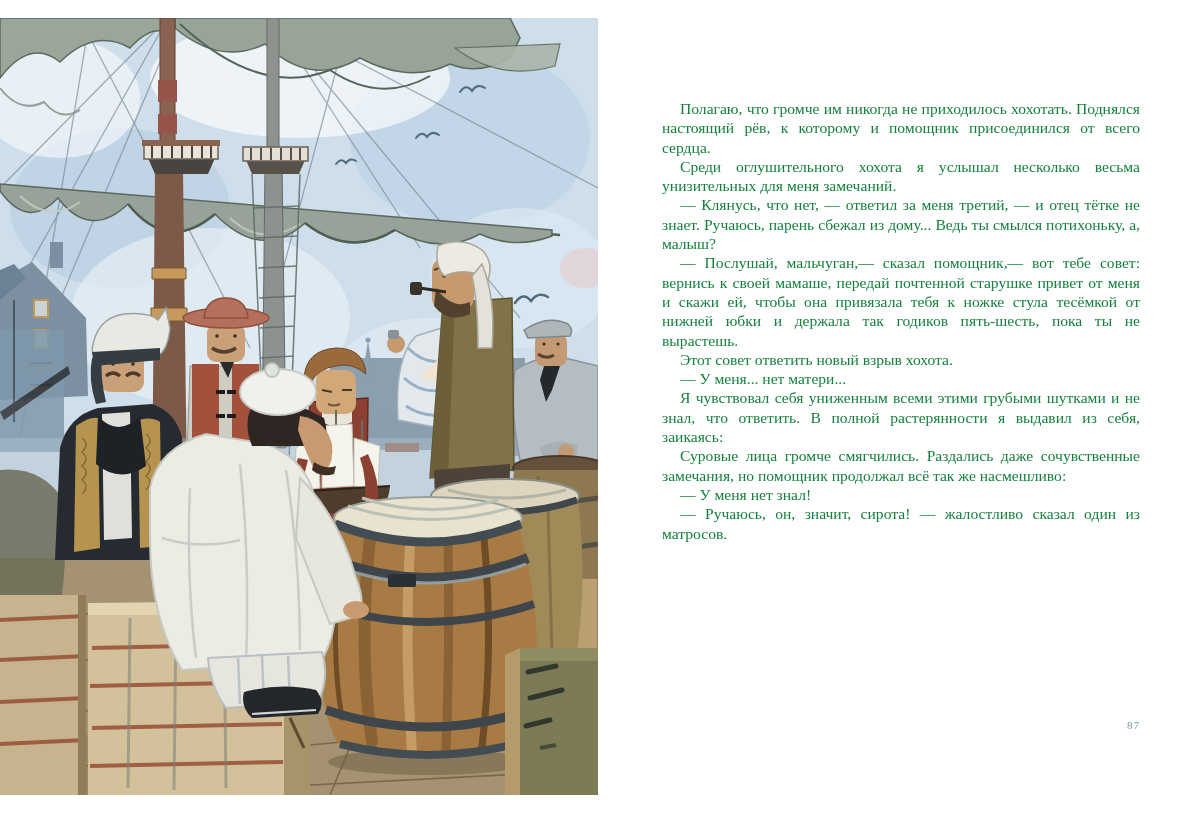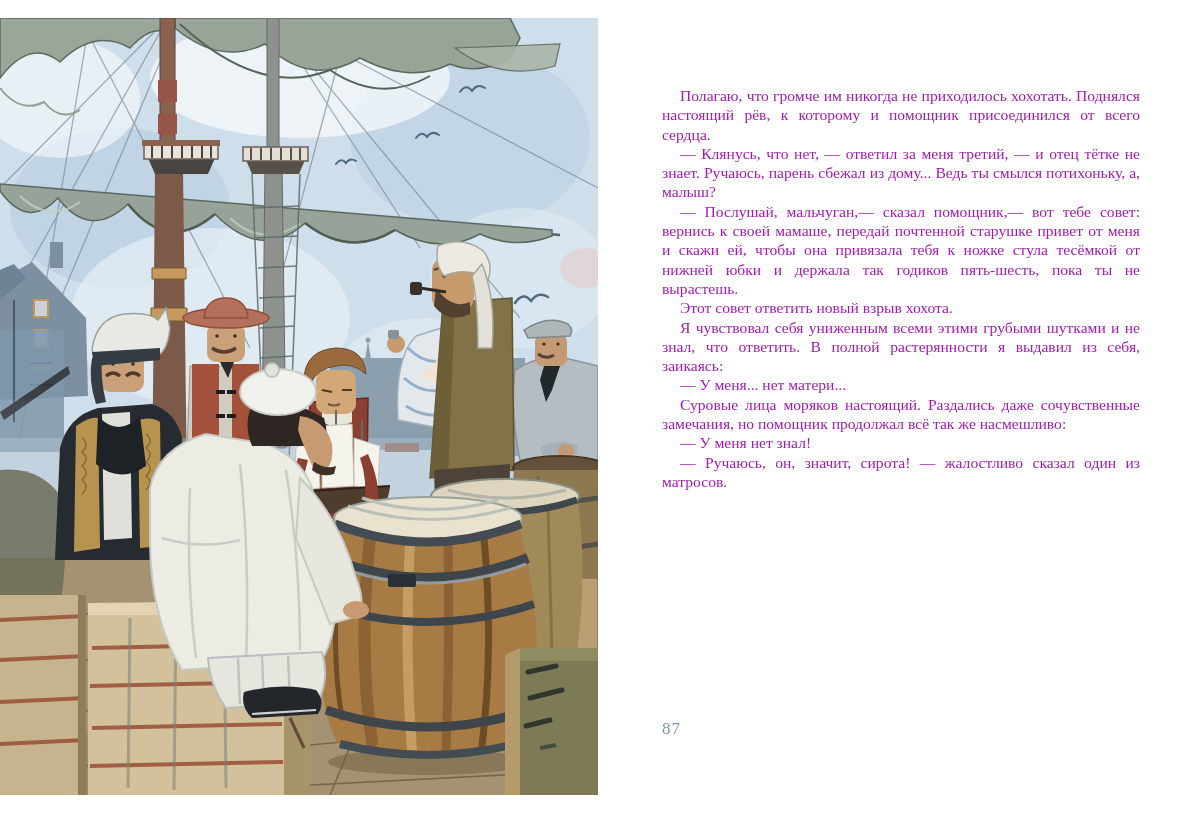--- a/index.html
+++ b/index.html
@@ -1,23 +1,23 @@
 <!DOCTYPE html>
 <html lang="ru"><head>
 <meta charset="utf-8">
 <style>
   html,body{margin:0;padding:0;background:#ffffff;}
   .spread{position:relative;width:1200px;height:822px;background:#ffffff;overflow:hidden;
           font-family:"Liberation Serif","DejaVu Serif",serif;}
   .illustration{position:absolute;left:0;top:18px;width:598px;height:777px;}
-  .text-block{position:absolute;left:662px;top:86px;width:478px;
-              font-size:15.6px;line-height:19.3px;color:#a21caf;text-align:justify;}
+  .text-block{position:absolute;left:662px;top:99px;width:478px;
+              font-size:15.6px;line-height:19.3px;color:#15803d;text-align:justify;}
   .text-block p{margin:0;text-indent:18px;}
-  .page-number{position:absolute;left:662px;top:719px;width:478px;text-align:left;
-               font-size:17px;letter-spacing:1px;}
+  .page-number{position:absolute;left:662px;top:719px;width:478px;text-align:right;
+               font-size:11px;letter-spacing:1px;}
   svg *{vector-effect:non-scaling-stroke;}
 </style>
 </head>
 <body>
 
 <div class="spread">
 
   <div class="page-left">
     <svg class="illustration" viewBox="0 0 598 777" width="598" height="777" role="img" aria-label="book illustration">
 
@@ -379,25 +379,26 @@
           <line x1="526" y1="708" x2="550" y2="702"></line>
         </g>
         <line x1="540" y1="730" x2="556" y2="727" stroke="#32372e" stroke-width="4" opacity="0.7"></line>
       </g>
     </svg>
   </div>
 
   <div class="page-right">
     <div class="text-block">
         <p>Полагаю, что громче им никогда не приходилось хохотать. Поднялся настоящий рёв, к которому и помощник присоединился от всего сердца.</p>
+        <p>Среди оглушительного хохота я услышал несколько весьма унизительных для меня замечаний.</p>
         <p>— Клянусь, что нет, — ответил за меня третий, — и отец тётке не знает. Ручаюсь, парень сбежал из дому... Ведь ты смылся потихоньку, а, малыш?</p>
         <p>— Послушай, мальчуган,— сказал помощник,— вот тебе совет: вернись к своей мамаше, передай почтенной старушке привет от меня и скажи ей, чтобы она привязала тебя к ножке стула тесёмкой от нижней юбки и держала так годиков пять-шесть, пока ты не вырастешь.</p>
         <p>Этот совет ответить новый взрыв хохота.</p>
+        <p>— У меня... нет матери...</p>
         <p>Я чувствовал себя униженным всеми этими грубыми шутками и не знал, что ответить. В полной растерянности я выдавил из себя, заикаясь:</p>
-        <p>— У меня... нет матери...</p>
-        <p>Суровые лица моряков настоящий. Раздались даже сочувственные замечания, но помощник продолжал всё так же насмешливо:</p>
+        <p>Суровые лица громче смягчились. Раздались даже сочувственные замечания, но помощник продолжал всё так же насмешливо:</p>
         <p>— У меня нет знал!</p>
         <p>— Ручаюсь, он, значит, сирота! — жалостливо сказал один из матросов.</p>
       </div>
     <div class="page-number" style="color: rgb(119, 150, 170);">87</div>
   </div>
 
 </div>
 
 </body></html>

